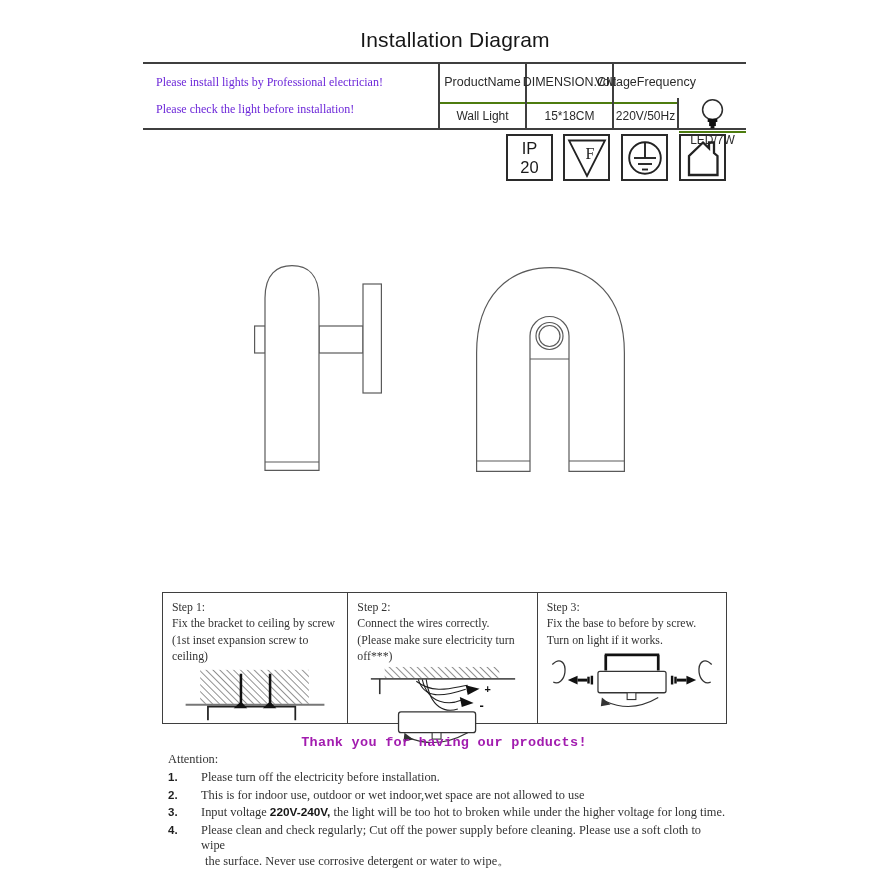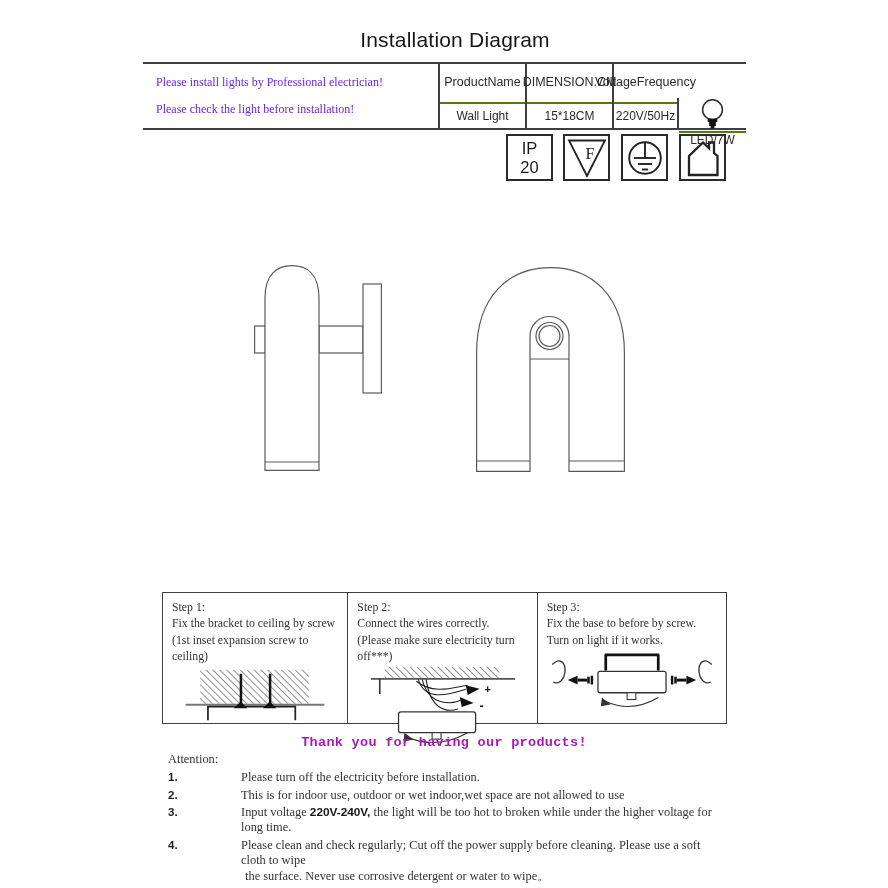--- a/index.html
+++ b/index.html
@@ -38,21 +38,21 @@
   .step-ill{display:block;margin:1px auto 0 auto;}
 
   
   .thanks{left:0;top:735px;width:888px;text-align:center;
     font-family:"Liberation Mono",monospace;font-weight:bold;font-size:13.5px;color:#a21caf;letter-spacing:.3px;}
   .attention{left:168px;top:752px;width:560px;font-size:12.4px;color:#333;}
   .att-label{margin-bottom:3px;}
   .att-row{display:flex;margin-bottom:2.5px;}
   .att-num{width:33px;flex:none;font-family:"Liberation Sans",sans-serif;font-weight:bold;
     font-size:11.5px;color:#1f1f1f;padding-top:1px;}
-  .att-text{flex:1;margin-left:40px;}
+  .att-text{flex:1;}
   .att-bold{font-family:"Liberation Sans",sans-serif;font-weight:bold;font-size:11.8px;color:#161616;}
   .att-line2{display:block;margin-left:4px;}
 
   svg{display:block;}
   .drawing path,.drawing rect,.drawing circle,.drawing line{stroke:#5a5a5a;stroke-width:1.2;fill:#fff;}
   .drawing line{fill:none;}
 </style>
 </head>
 <body>
 

